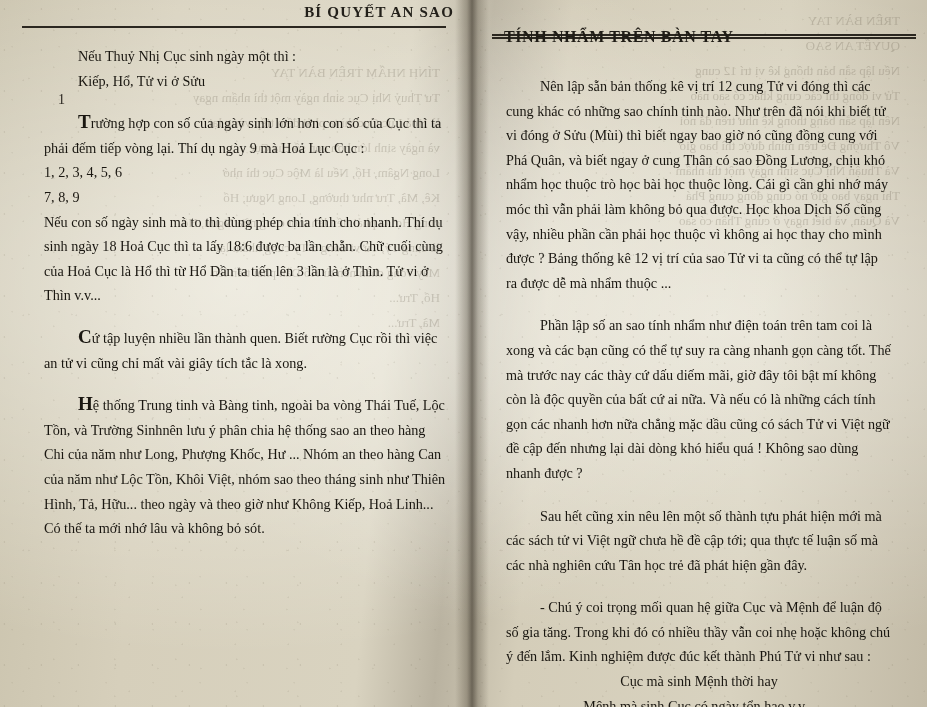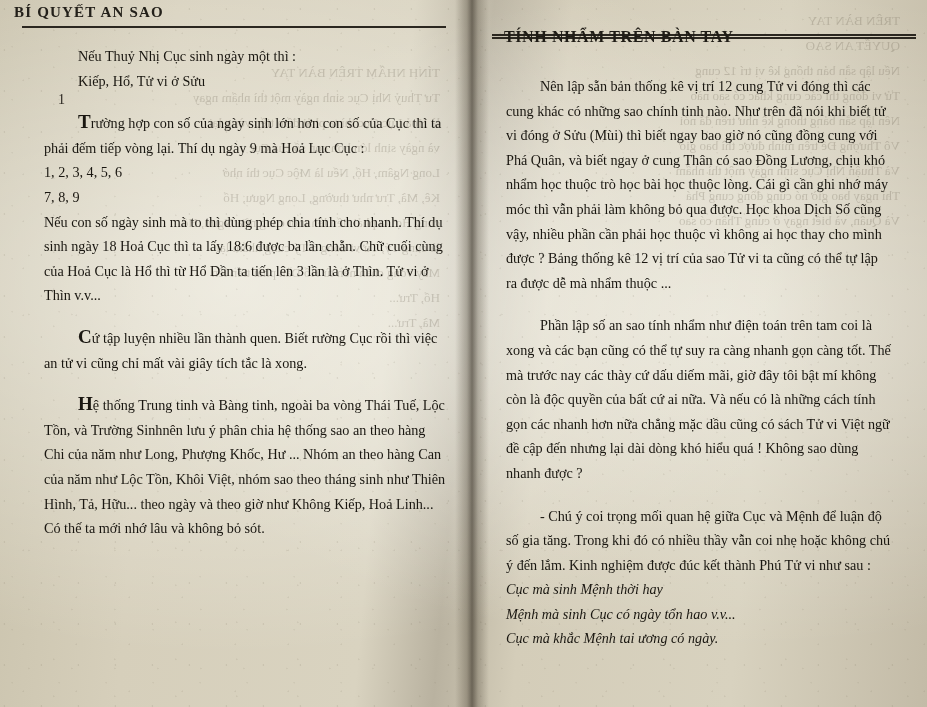--- a/index.html
+++ b/index.html
@@ -67,21 +67,21 @@
     top: 0;
     bottom: 0;
   }
   .left-col  { left: 14px;  width: 440px; }
   .right-col { left: 492px; width: 424px; }
 
   .running-head {
     position: absolute;
     top: 4px;
     width: 100%;
-    text-align: left;
+    text-align: right;
     font-family: "Liberation Serif", serif;
     font-weight: bold;
     font-size: 15px;
     letter-spacing: 1.2px;
     color: #23201a;
   }
   .head-rule {
     position: absolute;
     top: 26px;
     left: 8px;
@@ -123,21 +123,21 @@
   p.flush {
     margin: 0;
     text-indent: 0;
     white-space: pre-wrap;
   }
   p.gap { margin-top: 18px; }
   p.gap-sm { margin-top: 9px; }
   p.center {
     margin: 0;
     text-indent: 0;
-    font-style: italic;
+    text-align: center;
     white-space: pre-wrap;
   }
   .bigcap {
     font-size: 19px;
     font-weight: bold;
     line-height: 0.9;
   }
   .stray-one {
     position: absolute;
     left: 44px;
@@ -196,20 +196,21 @@
     <div class="stray-one">1</div>
   </div>
 
   <div class="page-col right-col">
     <div class="head-rule dbl" style="top:34px; left:0; right:0;"></div>
     <div class="chapter-title" style="top:28px; left:12px;">TÍNH NHẨM TRÊN BÀN TAY</div>
 
     <div class="body" style="top:62px;">
       <p class="para">Nên lập sẵn bản thống kê vị trí 12 cung Tử vi đóng thì các cung khác có những sao chính tinh nào. Như trên đã nói khi biết tử vi đóng ở Sửu (Mùi) thì biết ngay bao giờ nó cũng đồng cung với Phá Quân, và biết ngay ở cung Thân có sao Đồng Lương, chịu khó nhẩm học thuộc trò học bài học thuộc lòng. Cái gì cần ghi nhớ máy móc thì vẫn phải làm không bỏ qua được. Học khoa Dịch Số cũng vậy, nhiều phần cần phải học thuộc vì không ai học thay cho mình được ? Bảng thống kê 12 vị trí của sao Tử vi ta cũng có thể tự lập ra được dễ mà nhẩm thuộc ...</p>
       <p class="para gap">Phần lập số an sao tính nhẩm như điện toán trên tam coi là xong và các bạn cũng có thể tự suy ra càng nhanh gọn càng tốt. Thế mà trước nay các thày cứ dấu diếm mãi, giờ đây tôi bật mí không còn là độc quyền của bất cứ ai nữa. Và nếu có là những cách tính gọn các nhanh hơn nữa chẳng mặc dầu cũng có sách Tử vi Việt ngữ đề cập đến nhưng lại dài dòng khó hiểu quá ! Không sao dùng nhanh được ?</p>
+      <p class="para gap">Sau hết cũng xin nêu lên một số thành tựu phát hiện mới mà các sách tử vi Việt ngữ chưa hề đề cập tới; qua thực tế luận số mà các nhà nghiên cứu Tân học trẻ đã phát hiện gần đây.</p>
       <p class="para gap">- Chú ý coi trọng mối quan hệ giữa Cục và Mệnh để luận độ số gia tăng. Trong khi đó có nhiều thầy vẫn coi nhẹ hoặc không chú ý đến lắm. Kinh nghiệm được đúc kết thành Phú Tử vi như sau :</p>
       <p class="center gap-sm">Cục mà sinh Mệnh thời hay</p>
       <p class="center">Mệnh mà sinh Cục có ngày tổn hao v.v...</p>
       <p class="center">Cục mà khắc Mệnh tai ương có ngày.</p>
 
     </div>
   </div>
 </div>
 
 </body></html>

